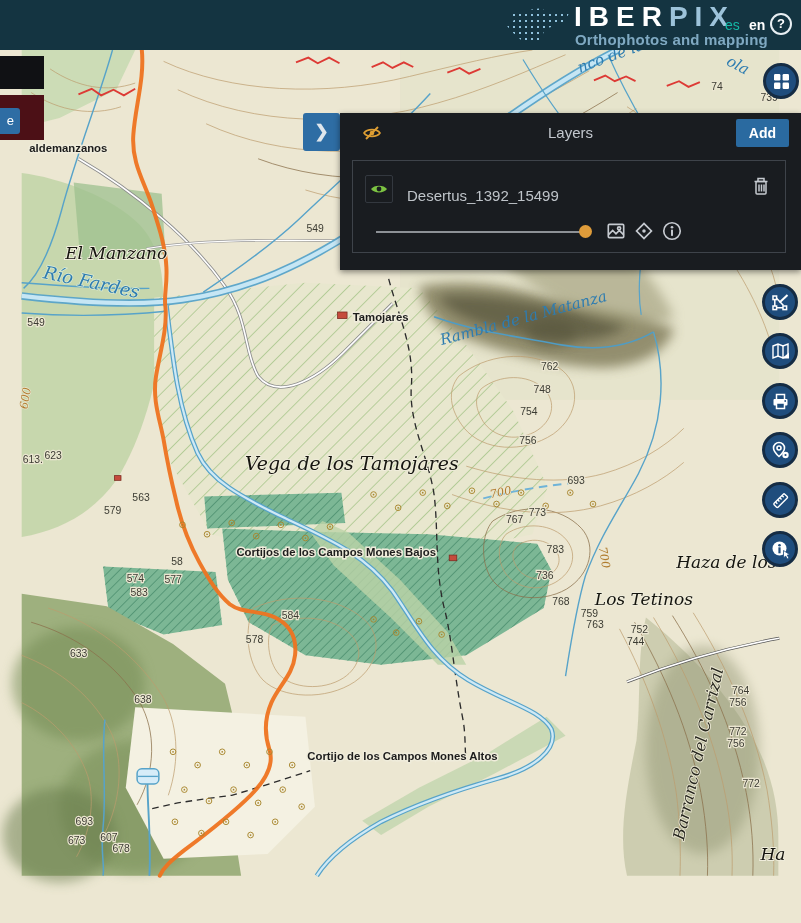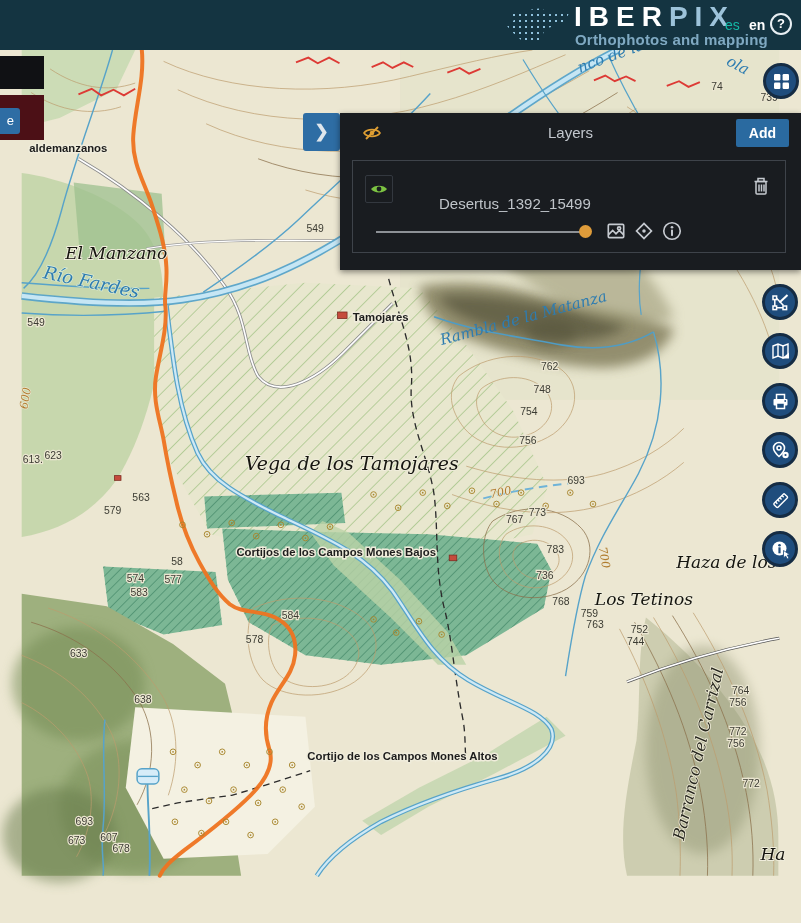--- a/index.html
+++ b/index.html
@@ -32,21 +32,21 @@
   .layers-panel{position:absolute;left:340px;top:113px;width:461px;height:157px;background:#191c20;z-index:35;
      box-shadow:0 2px 6px rgba(0,0,0,.45);}
   .lp-head{position:absolute;left:0;top:0;width:100%;height:40px;}
   .lp-title{position:absolute;left:0;right:0;top:11px;text-align:center;color:#c2c7cd;font-size:15px;}
   .hide-all{position:absolute;left:22px;top:10px;width:20px;height:20px;cursor:pointer;}
   .add-btn{position:absolute;right:12px;top:6px;background:#2a6aa0;color:#fff;font-size:14px;font-weight:bold;
      padding:6px 13px;border-radius:2px;cursor:pointer;}
   .layer-card{position:absolute;left:12px;top:47px;width:434px;height:93px;border:1px solid #3e434a;box-sizing:border-box;}
   .eye-btn{position:absolute;left:12px;top:14px;width:26px;height:26px;border:1px solid #33383f;border-radius:2px;
      display:flex;align-items:center;justify-content:center;cursor:pointer;}
-  .layer-name{position:absolute;left:54px;top:34px;color:#bfc4c9;font-size:15px;margin-left:32px;}
+  .layer-name{position:absolute;left:54px;top:26px;color:#bfc4c9;font-size:15px;}
   .trash-btn{position:absolute;right:12px;top:14px;width:22px;height:24px;cursor:pointer;}
   .slider-track{position:absolute;left:23px;top:70px;width:210px;height:2px;background:#8d9196;cursor:pointer;}
   .slider-knob{position:absolute;left:203px;top:-6px;width:13px;height:13px;border-radius:50%;background:#df9c3a;}
   .mini-icon{position:absolute;top:59px;width:22px;height:22px;cursor:pointer;}
   .mi-image{left:252px;} .mi-target{left:280px;} .mi-info{left:308px;}
 
   
   .circle-btn{position:absolute;width:36px;height:36px;border-radius:50%;background:#1f4d7d;border:3px solid #152c44;
      box-sizing:border-box;display:flex;align-items:center;justify-content:center;z-index:30;cursor:pointer;}
   .cb-grid{left:763px;top:63px;}

